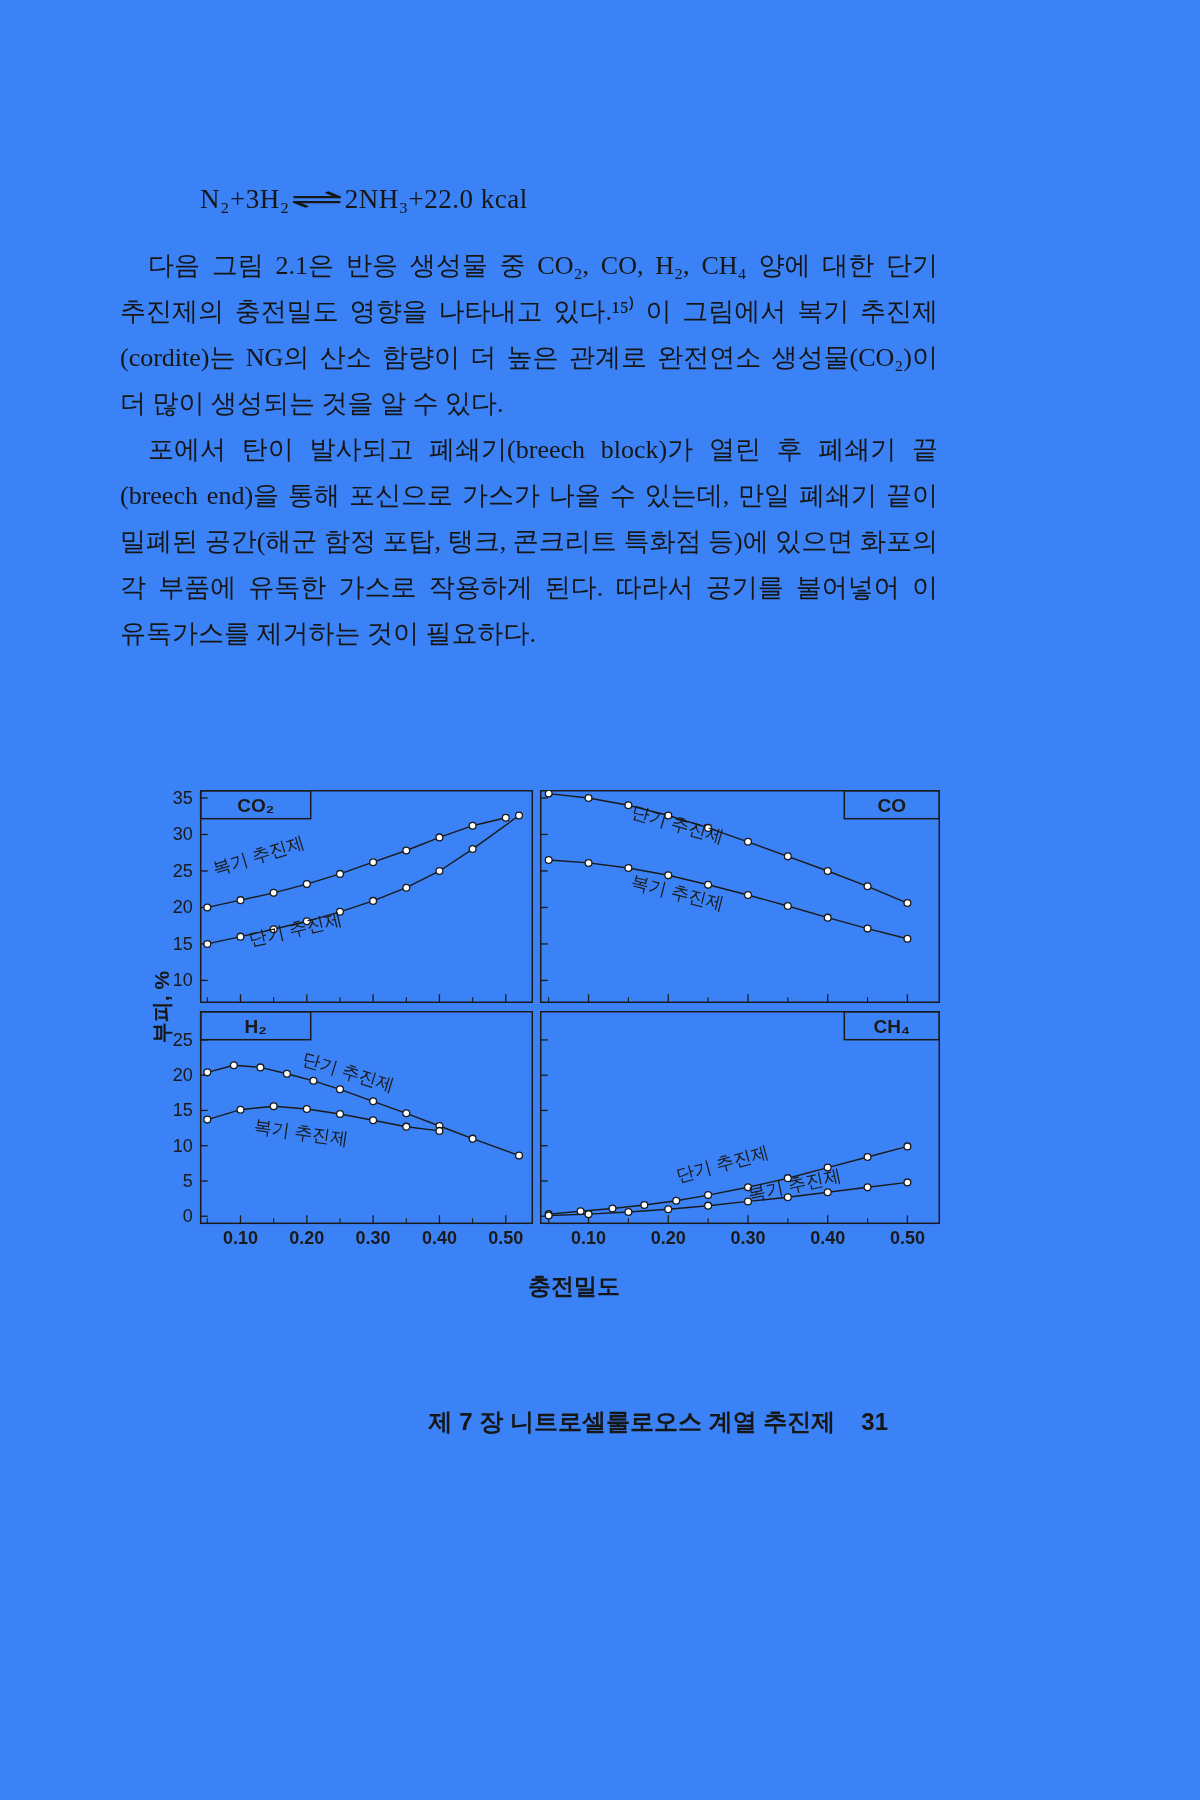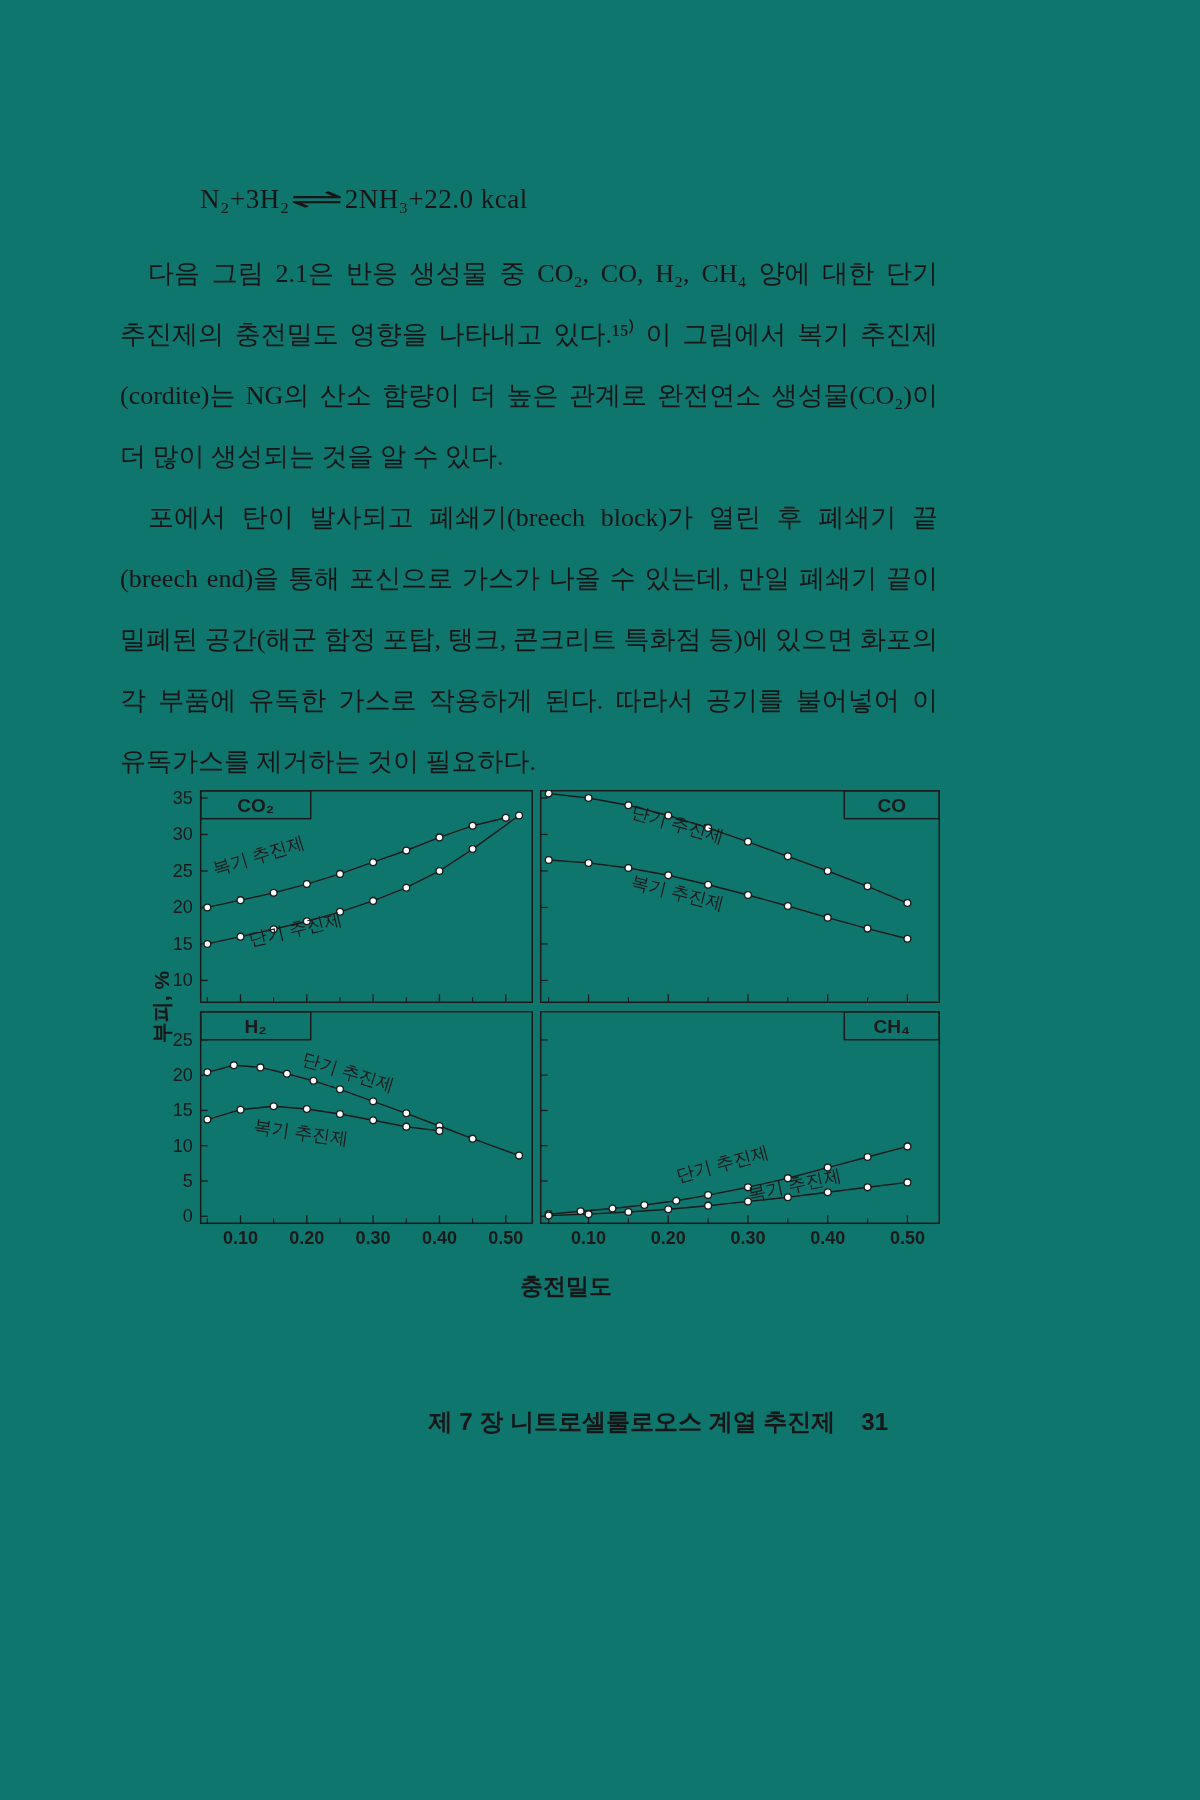--- a/index.html
+++ b/index.html
@@ -1,44 +1,44 @@
 <!DOCTYPE html>
 <html><head>
 <meta charset="utf-8">
 <style>
   * { margin:0; padding:0; box-sizing:border-box; }
   html,body { background:#ffffff; }
   body {
     width:1200px; height:1800px; position:relative; overflow:hidden;
     font-family:"Liberation Serif", serif; color:#161616;
   }
-  .page { position:absolute; inset:0; background:#0f766e; }
+  .page { position:absolute; inset:0; background:#3b82f6; }
   .equation {
     position:absolute; left:200px; top:183px; font-size:27px; letter-spacing:.5px;
     white-space:nowrap;
   }
   .equation .arrow { display:inline-block; transform:scaleX(2.4); margin:0 16px; }
   .bodytext {
     position:absolute; left:120px; top:243px; width:818px;
-    font-size:26px; line-height:61px; text-align:justify; word-break:keep-all;font-family:Liberation Serif, serif;
+    font-size:26px; line-height:46px; text-align:justify; word-break:keep-all;font-family:Liberation Serif, serif;
   }
   .bodytext p { text-indent:28px; }
   .figure { position:absolute; left:140px; top:775px; width:820px; height:532px; }
   .ylab {
     position:absolute; left:-14px; top:218px; transform:rotate(-90deg);
     font-family:"Liberation Sans", sans-serif; font-size:21px; font-weight:bold;
     white-space:nowrap;
   }
   .panels { position:absolute; left:15px; top:15px; }
   .prow { display:flex; gap:7px; }
   .prow + .prow { margin-top:8px; }
   svg { display:block; }
   svg text { font-family:"Liberation Sans", sans-serif; }
   .xlab {
-    position:absolute; left:56px; top:496px; width:740px; text-align:center;
+    position:absolute; left:64px; top:496px; width:740px; text-align:center;
     font-family:"Liberation Sans", sans-serif; font-size:23px; font-weight:bold;
   }
   .caption {
     position:absolute; left:158px; top:1312px; width:900px;
     font-family:"Liberation Sans", sans-serif; font-size:25px; font-weight:bold;
   }
   .footer {
     position:absolute; top:1406px; right:312px;
     font-family:"Liberation Sans", sans-serif; font-size:24px; font-weight:bold;
     white-space:nowrap;

